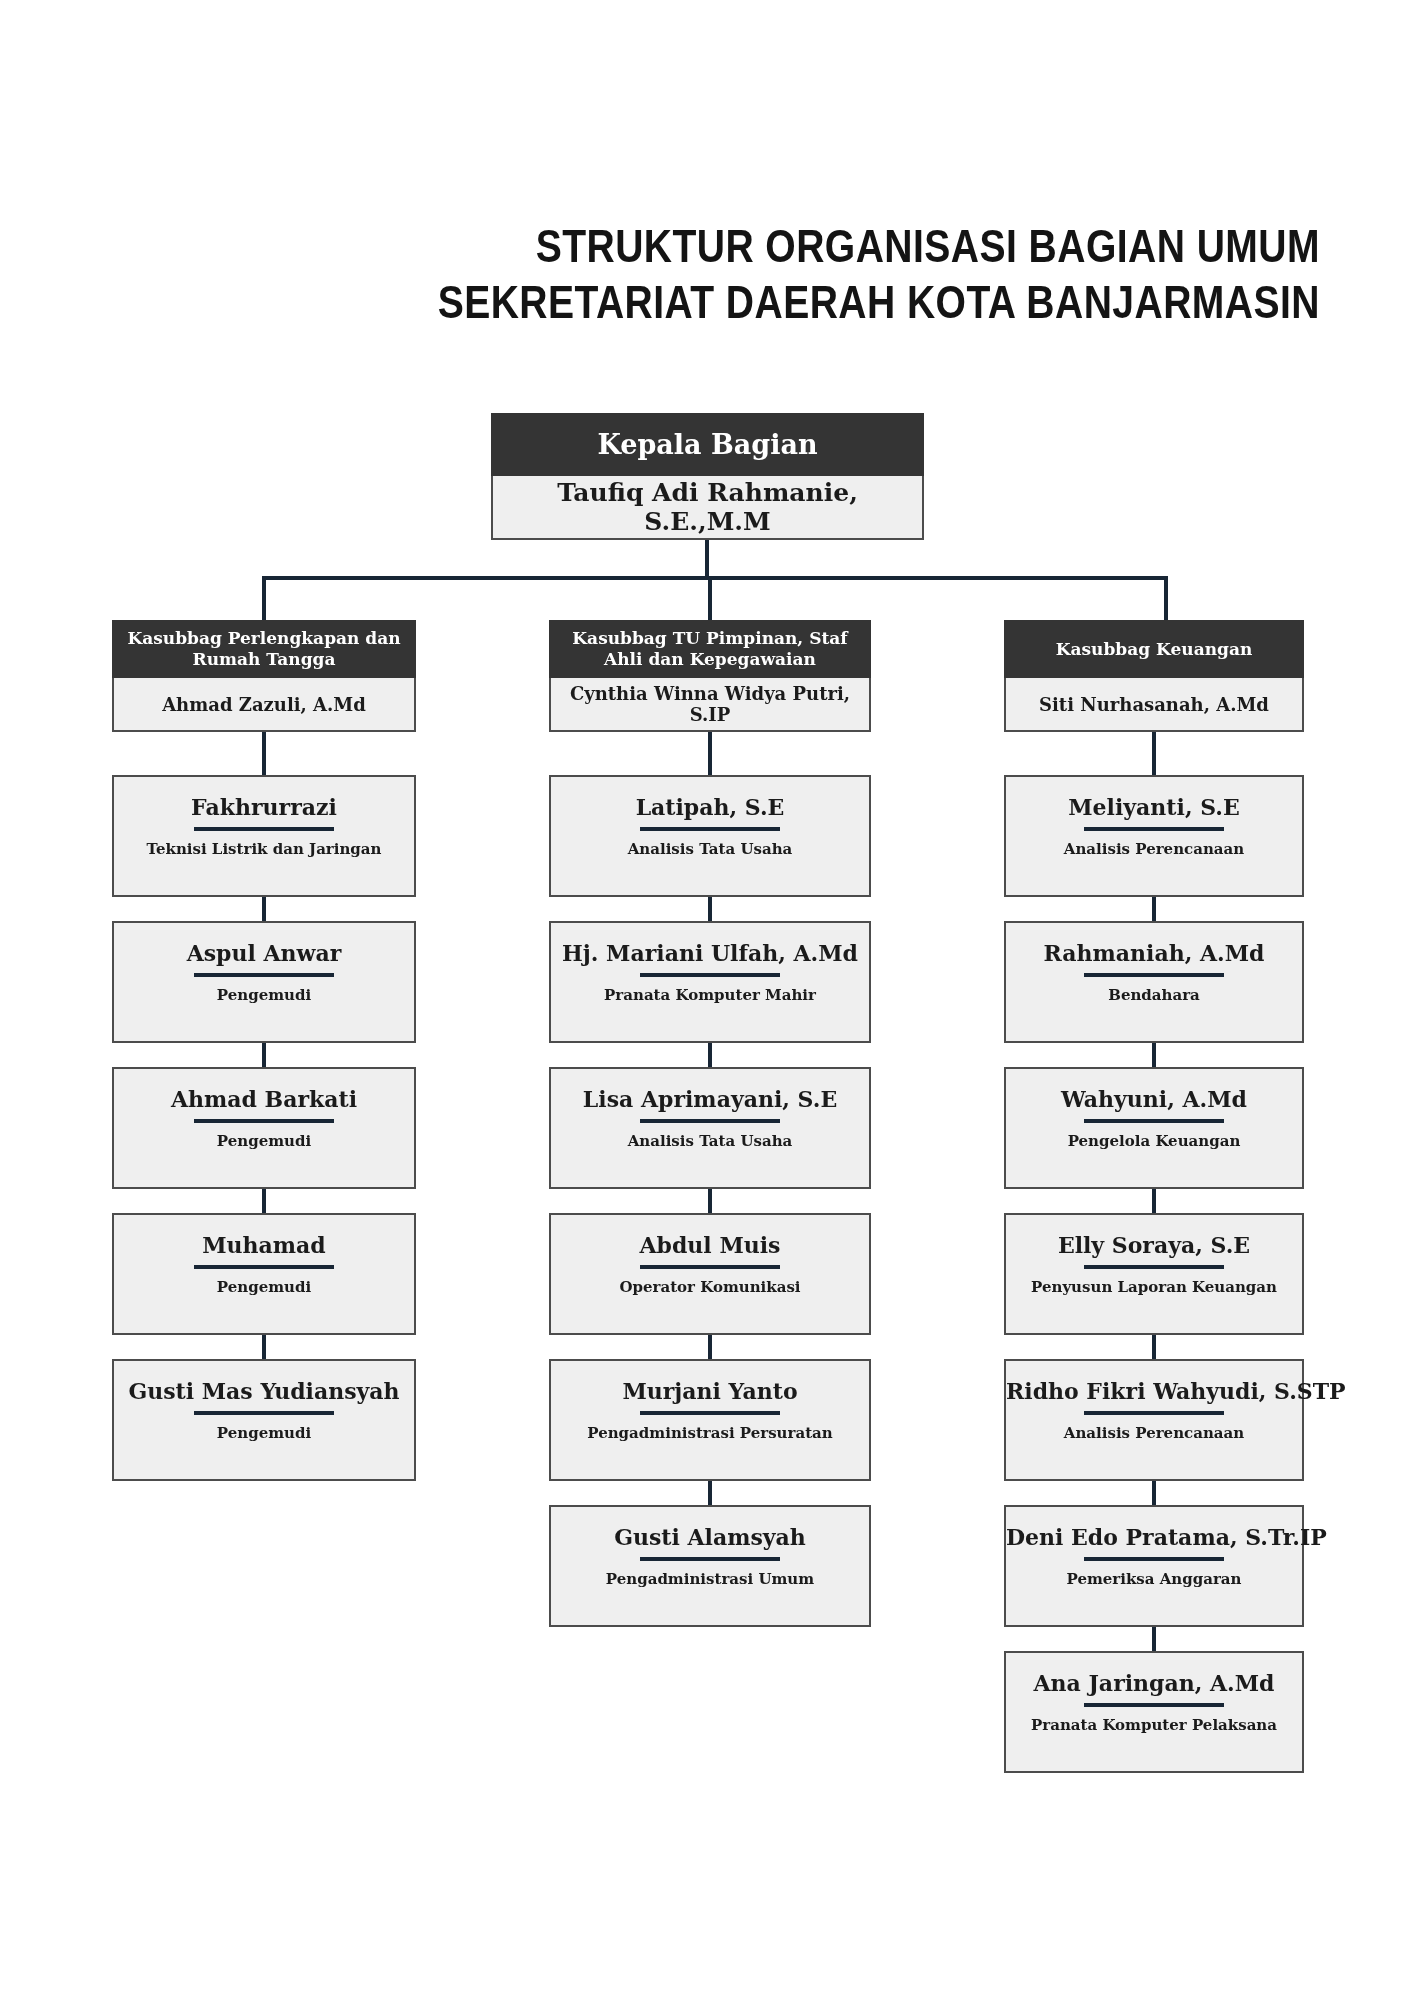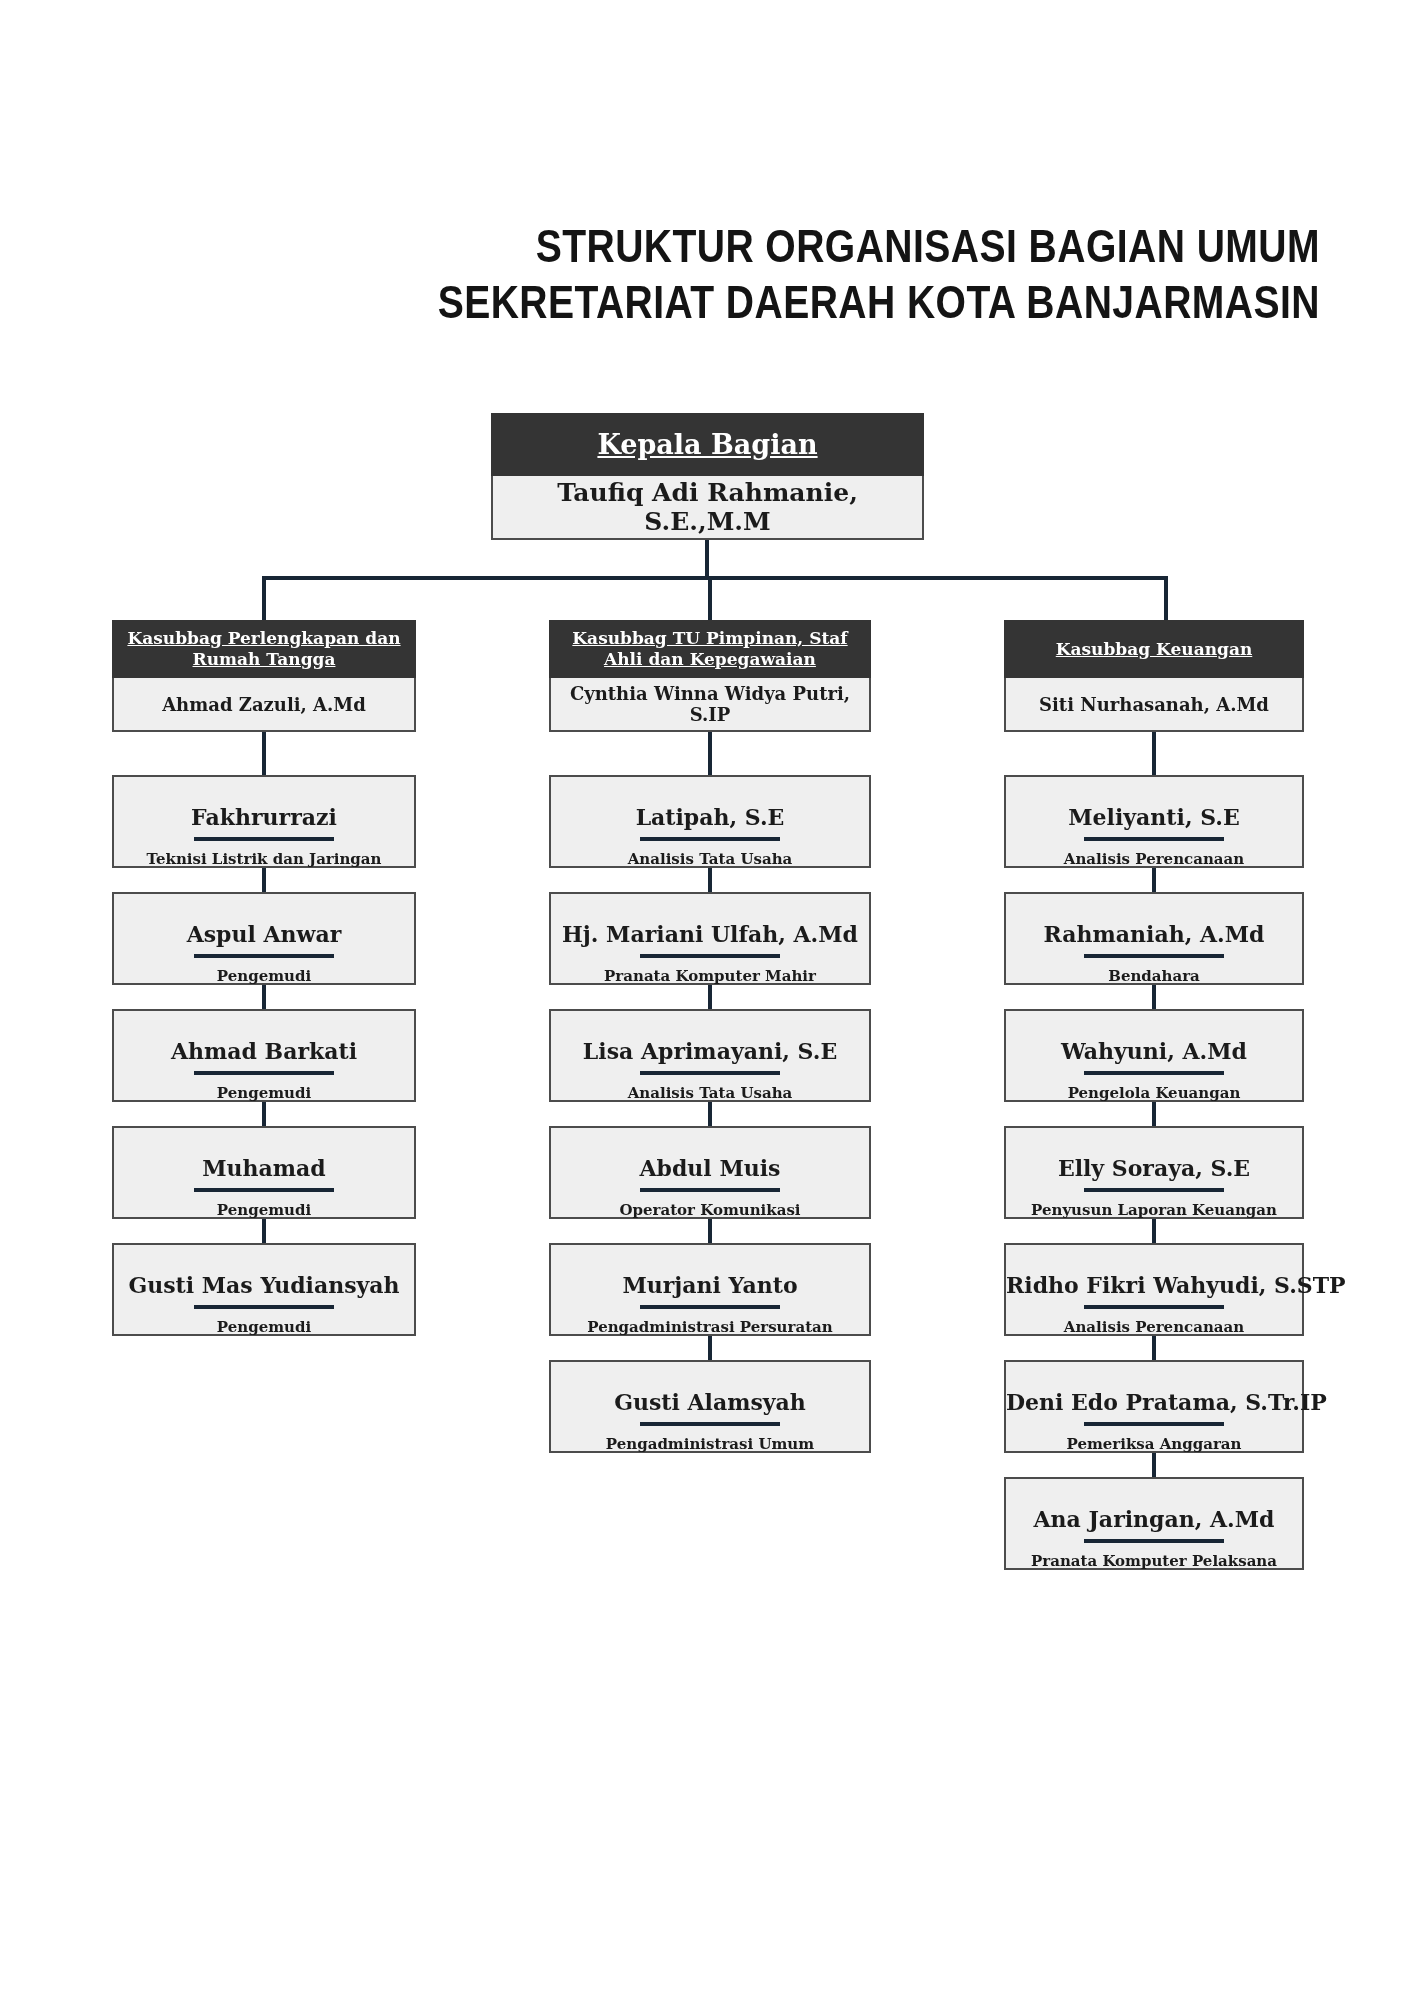--- a/index.html
+++ b/index.html
@@ -12,38 +12,38 @@
     position:absolute; top:218px; left:12px; width:100%;
     text-align:right; color:#141414;
     font-family:"Liberation Sans", sans-serif; font-weight:700;
     font-size:46px; line-height:56px; letter-spacing:0.5px;
   }
   .title .line { transform:scaleX(0.85); transform-origin:center; white-space:nowrap; }
 
   
   .card-dark {
     box-sizing:border-box; background:#343434; color:#ffffff; font-weight:700;
-    display:flex; align-items:center; justify-content:center; text-align:center;text-decoration:underline;
+    display:flex; align-items:center; justify-content:center; text-align:center;
   }
   .card-light {
     box-sizing:border-box; background:#efefef; border:2px solid #4c4c4c; border-top:none;
     color:#1b1b1b; font-weight:700;
     display:flex; align-items:center; justify-content:center; text-align:center;
   }
   .head-card { position:absolute; left:491px; top:413px; width:433px; }
   .head-card .card-dark { height:63px; font-size:27px; }
   .head-card .card-light { height:64px; font-size:25px; }
 
   .column { position:absolute; top:620px; }
   .subunit-card .card-dark { height:58px; font-size:17px; line-height:21px; padding:0 8px; }
   .subunit-card .card-light { height:54px; font-size:18px; }
 
   .member-card {
-    box-sizing:border-box; height:93px; background:#efefef; border:2px solid #4c4c4c;
-    text-align:center; padding-top:27px;
+    box-sizing:border-box; height:122px; background:#efefef; border:2px solid #4c4c4c;
+    text-align:center; padding-top:17px;
   }
   .member-name { font-size:22px; font-weight:700; color:#1b1b1b; white-space:nowrap; }
   .name-underline { width:140px; height:4px; background:#182635; margin:7px auto 9px; }
   .member-role { font-size:15px; font-weight:700; color:#1b1b1b; }
 
   
   .vconn { width:4px; height:24px; margin:0 auto; background:#182635; }
   .vconn.first { height:43px; }
   .conn { position:absolute; background:#182635; }
   .conn-stem  { left:705px; top:538px; width:4px; height:40px; }

